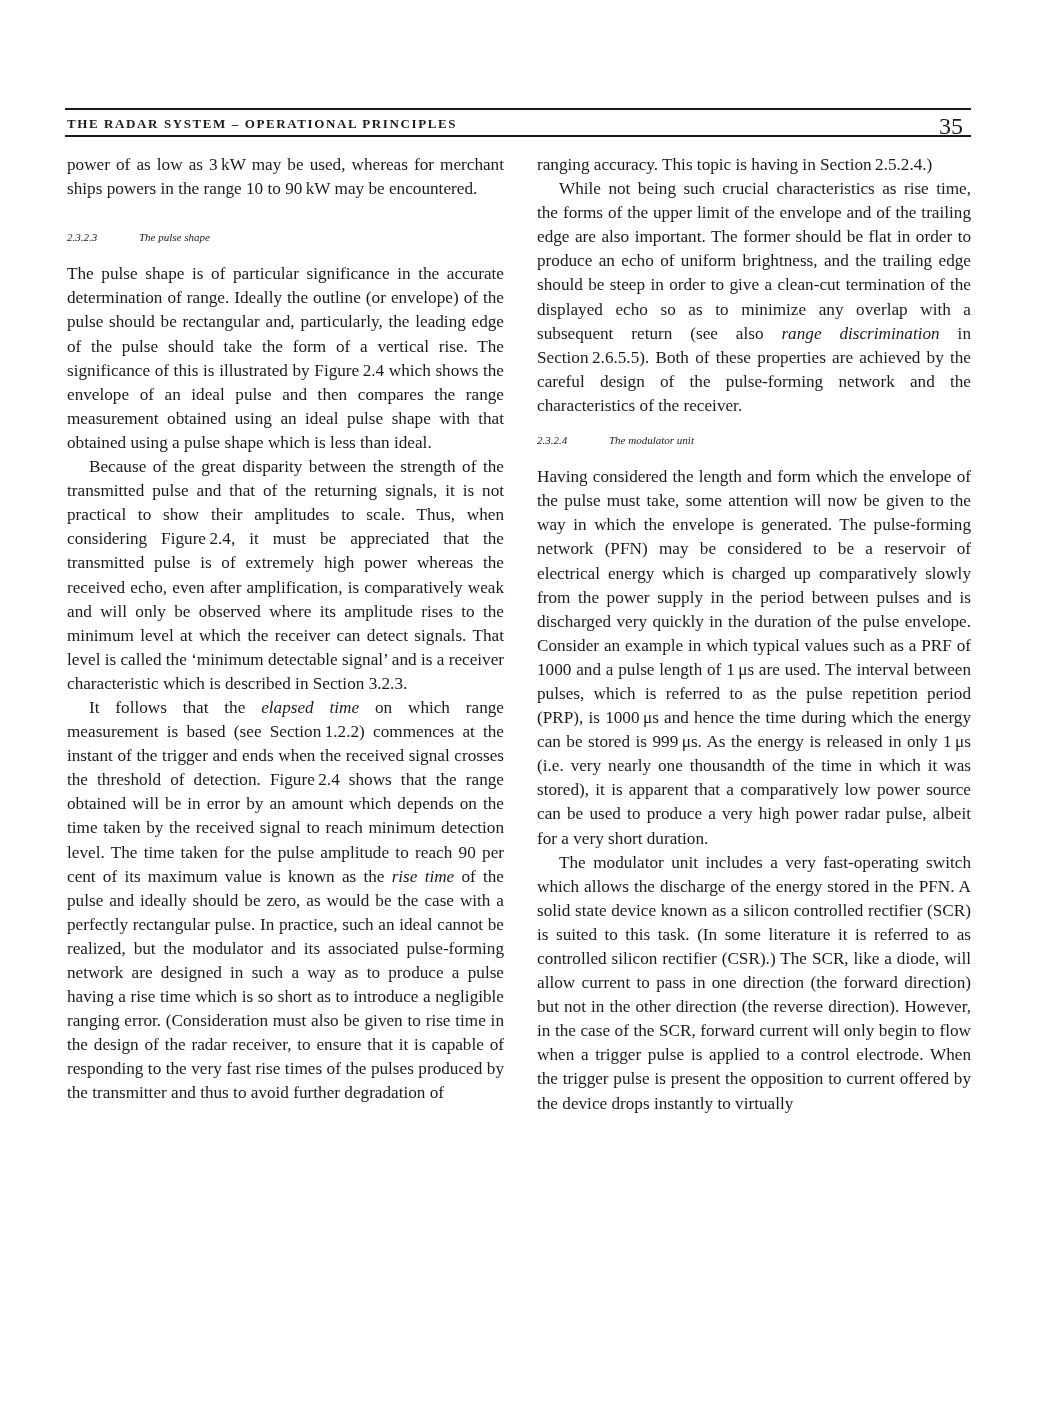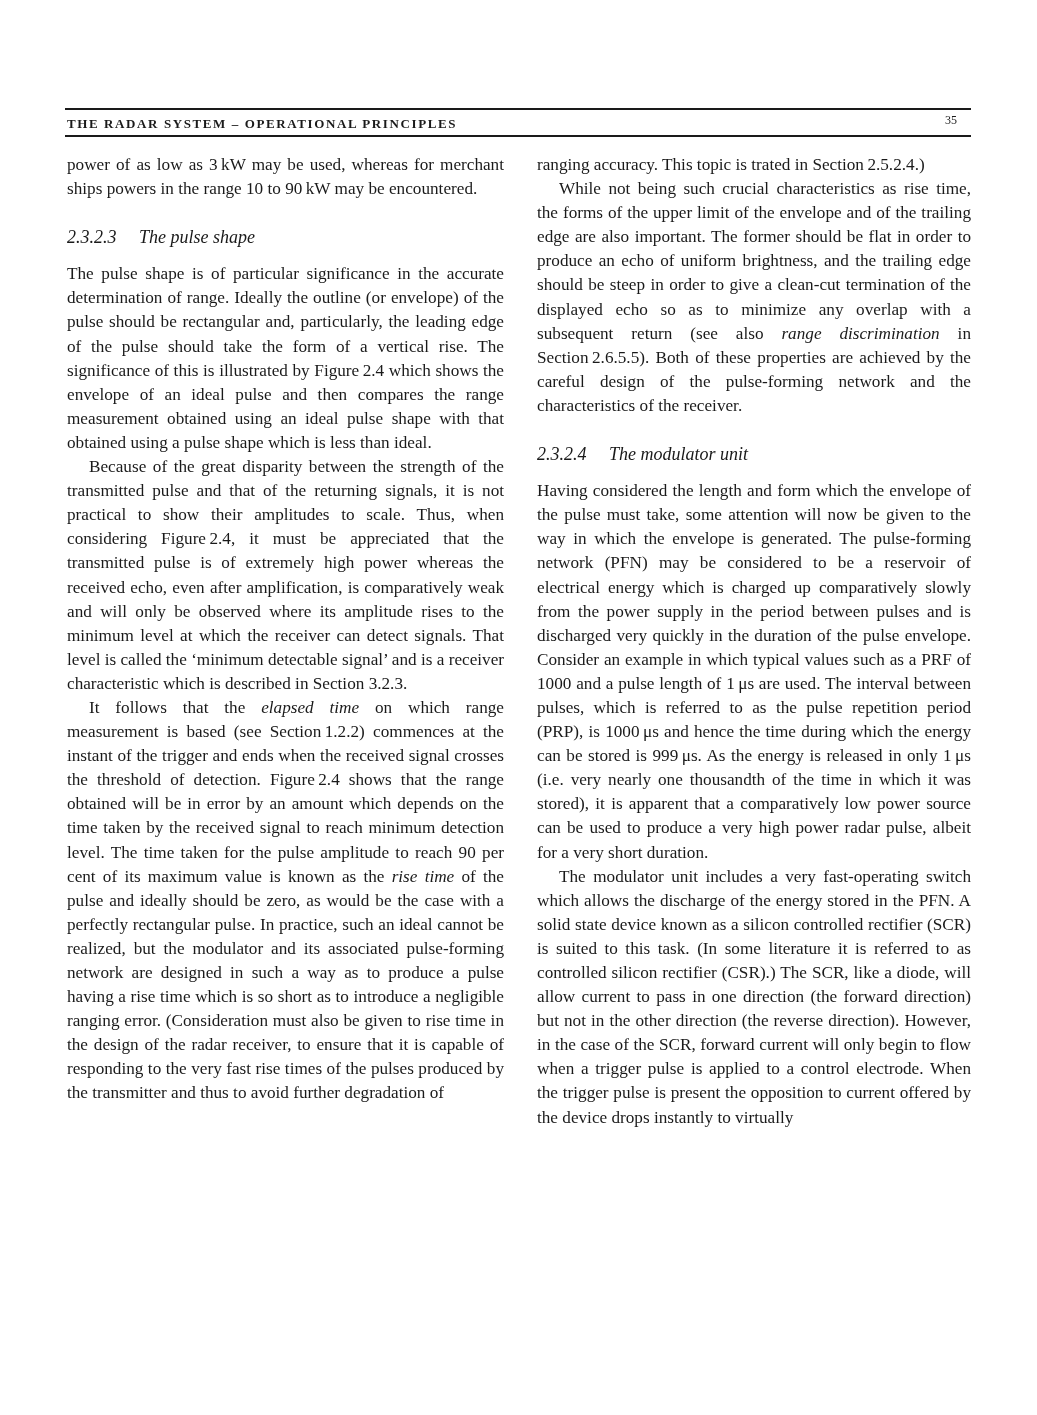--- a/index.html
+++ b/index.html
@@ -4,28 +4,28 @@
 <style>
   html, body { margin: 0; padding: 0; background: #ffffff; }
   body { width: 1037px; height: 1415px; position: relative; overflow: hidden; color: #1a1a1a; }
   .page { position: absolute; left: 65px; top: 0; width: 906px; height: 1193px; }
   .rule-top { position: absolute; left: 0; top: 108px; width: 906px; height: 2px; background: #1a1a1a; }
   .rule-bottom { position: absolute; left: 0; top: 135px; width: 906px; height: 2px; background: #1a1a1a; }
   .running-head { position: absolute; left: 0; top: 114px; width: 906px; height: 20px;
     font-family: "Liberation Serif", serif; }
   .running-title { position: absolute; left: 2px; top: 2px; font-size: 13px; font-weight: bold;
     letter-spacing: 1.6px; }
-  .page-number { position: absolute; right: 14px; top: -1px; font-size: 12px; }
+  .page-number { position: absolute; right: 8px; top: -1px; font-size: 24px; }
   .col { position: absolute; top: 153px; width: 437px;
     font-family: "Liberation Serif", serif; font-size: 17.2px; line-height: 24.1px; }
   .col-left { left: 2px; }
   .col-right { left: 472px; width: 434px; }
   p { margin: 0; text-align: justify; hyphens: manual; }
   p.indent { text-indent: 22px; }
-  .heading { font-style: italic; font-size: 18px; margin: 0; }
+  .heading { font-style: italic; font-size: 11px; margin: 0; }
   .heading .num { display: inline-block; width: 72px; }
   em { }
 </style>
 </head>
 <body>
 
 <div class="page">
   <div class="rule-top"></div>
   <div class="running-head">
     <span class="running-title">THE RADAR SYSTEM – OPERATIONAL PRINCIPLES</span>
@@ -37,21 +37,21 @@
     <p>power of as low as 3 kW may be used, whereas for merchant ships powers in the range 10 to 90 kW may be encountered.</p>
     <div class="heading" style="margin-top:24px; margin-bottom:13px;">
       <span class="num">2.3.2.3</span><span>The pulse shape</span>
     </div>
     <p>The pulse shape is of particular significance in the accurate determination of range. Ideally the outline (or envelope) of the pulse should be rectangular and, par­ticularly, the leading edge of the pulse should take the form of a vertical rise. The significance of this is illus­trated by Figure 2.4 which shows the envelope of an ideal pulse and then compares the range measurement obtained using an ideal pulse shape with that obtained using a pulse shape which is less than ideal.</p>
     <p class="indent">Because of the great disparity between the strength of the transmitted pulse and that of the returning signals, it is not practical to show their amplitudes to scale. Thus, when considering Figure 2.4, it must be appreciated that the transmitted pulse is of extremely high power whereas the received echo, even after amplification, is comparatively weak and will only be observed where its amplitude rises to the minimum level at which the receiver can detect signals. That level is called the ‘mini­mum detectable signal’ and is a receiver characteristic which is described in Section 3.2.3.</p>
     <p class="indent"><span>It follows that the </span><em>elapsed time</em><span> on which range measurement is based (see Section 1.2.2) commences at the instant of the trigger and ends when the received signal crosses the threshold of detection. Figure 2.4 shows that the range obtained will be in error by an amount which depends on the time taken by the received signal to reach minimum detection level. The time taken for the pulse amplitude to reach 90 per cent of its maximum value is known as the </span><em>rise time</em><span> of the pulse and ideally should be zero, as would be the case with a perfectly rectangular pulse. In practice, such an ideal cannot be realized, but the modulator and its assoc­iated pulse-forming network are designed in such a way as to produce a pulse having a rise time which is so short as to introduce a negligible ranging error. (Con­sideration must also be given to rise time in the design of the radar receiver, to ensure that it is capable of respond­ing to the very fast rise times of the pulses produced by the transmitter and thus to avoid further degradation of</span></p>
   </div>
 
   <div class="col col-right">
-    <p>ranging accuracy. This topic is trated in Section 2.5.2.4.)</p>
+    <p>ranging accuracy. This topic is having in Section 2.5.2.4.)</p>
     <p class="indent"><span>While not being such crucial characteristics as rise time, the forms of the upper limit of the envelope and of the trailing edge are also important. The former should be flat in order to produce an echo of uniform bright­ness, and the trailing edge should be steep in order to give a clean-cut termination of the displayed echo so as to minimize any overlap with a subsequent return (see also </span><em>range discrimination</em><span> in Section 2.6.5.5). Both of these properties are achieved by the careful design of the pulse-forming network and the characteristics of the receiver.</span></p>
-    <div class="heading" style="margin-top:24px; margin-bottom:13px;">
+    <div class="heading" style="margin-top:10px; margin-bottom:13px;">
       <span class="num">2.3.2.4</span><span>The modulator unit</span>
     </div>
     <p>Having considered the length and form which the enve­lope of the pulse must take, some attention will now be given to the way in which the envelope is generated. The pulse-forming network (PFN) may be considered to be a reservoir of electrical energy which is charged up com­paratively slowly from the power supply in the period between pulses and is discharged very quickly in the duration of the pulse envelope. Consider an example in which typical values such as a PRF of 1000 and a pulse length of 1 μs are used. The interval between pulses, which is referred to as the pulse repetition period (PRP), is 1000 μs and hence the time during which the energy can be stored is 999 μs. As the energy is released in only 1 μs (i.e. very nearly one thousandth of the time in which it was stored), it is apparent that a comparatively low power source can be used to produce a very high power radar pulse, albeit for a very short duration.</p>
     <p class="indent">The modulator unit includes a very fast-operating switch which allows the discharge of the energy stored in the PFN. A solid state device known as a silicon con­trolled rectifier (SCR) is suited to this task. (In some literature it is referred to as controlled silicon rectifier (CSR).) The SCR, like a diode, will allow current to pass in one direction (the forward direction) but not in the other direction (the reverse direction). However, in the case of the SCR, forward current will only begin to flow when a trigger pulse is applied to a control electrode. When the trigger pulse is present the opposition to cur­rent offered by the device drops instantly to virtually</p>
   </div>
 </div>
 
 </body></html>

